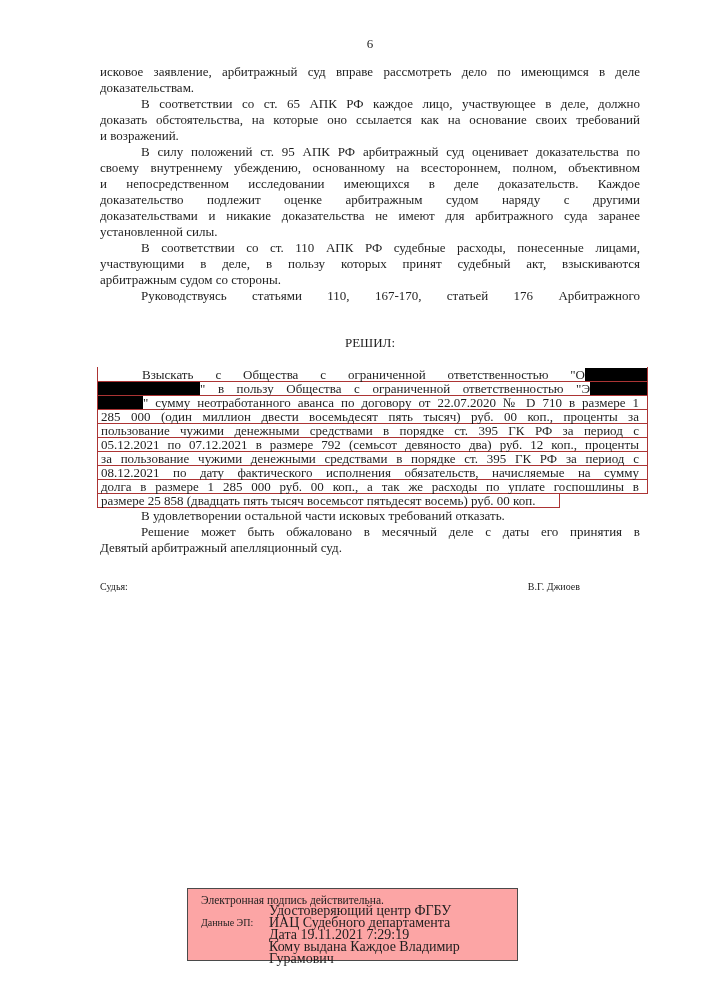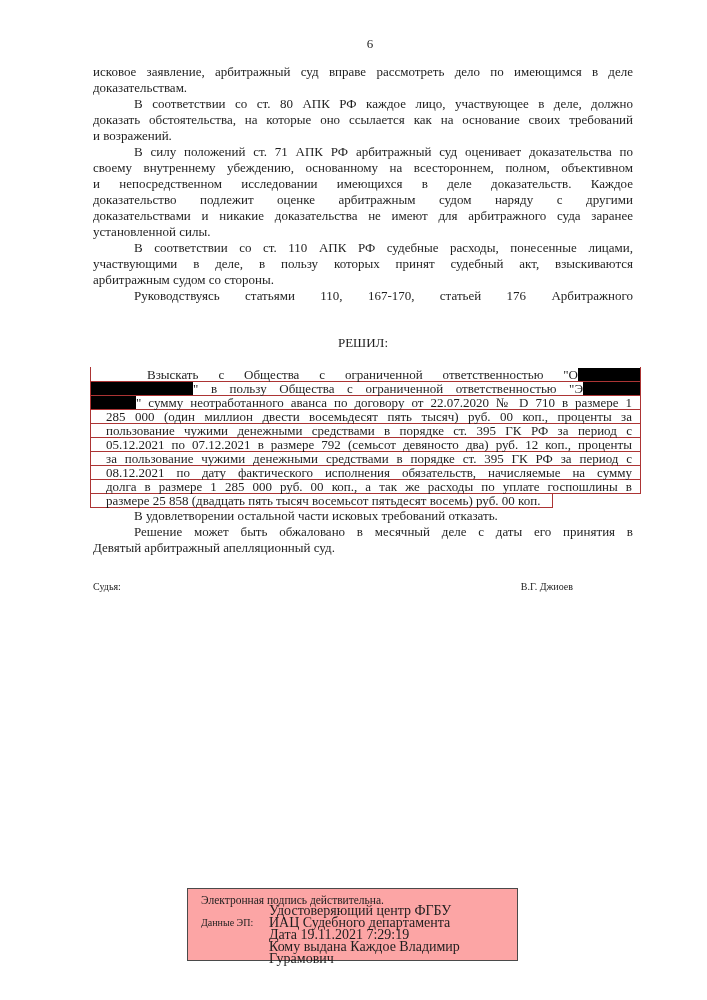--- a/index.html
+++ b/index.html
@@ -5,36 +5,36 @@
   html,body{margin:0;padding:0;}
   body{
     width:707px;height:1000px;background:#ffffff;position:relative;
     font-family:"Liberation Serif","DejaVu Serif",serif;color:#1e1e1e;
     overflow:hidden;
   }
   .page-num{
     position:absolute;top:36px;left:100px;width:540px;text-align:center;
     font-size:13px;height:16px;line-height:16px;
   }
-  .content{position:absolute;left:93px;top:64px;width:540px;}
+  .content{position:absolute;left:100px;top:64px;width:540px;}
   .line{
     height:16px;line-height:16px;font-size:13px;
     text-align:justify;text-align-last:justify;overflow:hidden;
   }
   .line.last{text-align-last:left;}
   .line.indent{text-indent:41px;}
   .decision-heading{
     height:16px;line-height:16px;font-size:13px;text-align:center;
     margin-top:31px;margin-bottom:16px;
   }
   .resolution{position:relative;margin-left:-3px;width:551px;}
   .res-line{
     display:flex;align-items:center;height:15px;line-height:15px;font-size:13px;
     border:1px solid var(--red);margin-top:-1px;
-    padding-left:15px;padding-right:8px;box-sizing:border-box;width:100%;
+    padding-left:3px;padding-right:8px;box-sizing:border-box;width:100%;
   }
   .res-line.first{border-top:none;margin-top:0;}
   .res-line.no-left-pad{padding-left:0;}
   .res-line.no-right-pad{padding-right:0;}
   .res-text{
     flex:1 1 auto;min-width:0;overflow:hidden;
     text-align:justify;text-align-last:justify;white-space:nowrap;
   }
   .res-line.last-line .res-text{text-align-last:left;}
   .res-indent{flex:0 0 auto;width:41px;height:1px;}
@@ -65,24 +65,24 @@
 </style>
 </head>
 <body>
 
 <div class="page-num">6</div>
 
 <div class="content">
   <div id="paragraphs">
       <div class="line">исковое заявление, арбитражный суд вправе рассмотреть дело по имеющимся в деле</div>
       <div class="line last">доказательствам.</div>
-      <div class="line indent">В соответствии со ст. 80 АПК РФ каждое лицо, участвующее в деле, должно</div>
+      <div class="line indent">В соответствии со ст. 65 АПК РФ каждое лицо, участвующее в деле, должно</div>
       <div class="line">доказать обстоятельства, на которые оно ссылается как на основание своих требований</div>
       <div class="line last">и возражений.</div>
-      <div class="line indent">В силу положений ст. 71 АПК РФ арбитражный суд оценивает доказательства по</div>
+      <div class="line indent">В силу положений ст. 95 АПК РФ арбитражный суд оценивает доказательства по</div>
       <div class="line">своему внутреннему убеждению, основанному на всестороннем, полном, объективном</div>
       <div class="line">и непосредственном исследовании имеющихся в деле доказательств. Каждое</div>
       <div class="line">доказательство подлежит оценке арбитражным судом наряду с другими</div>
       <div class="line">доказательствами и никакие доказательства не имеют для арбитражного суда заранее</div>
       <div class="line last">установленной силы.</div>
       <div class="line indent">В соответствии со ст. 110 АПК РФ судебные расходы, понесенные лицами,</div>
       <div class="line">участвующими в деле, в пользу которых принят судебный акт, взыскиваются</div>
       <div class="line last">арбитражным судом со стороны.</div>
       <div class="line indent">Руководствуясь статьями 110, 167-170, статьей 176 Арбитражного</div>
     </div>

